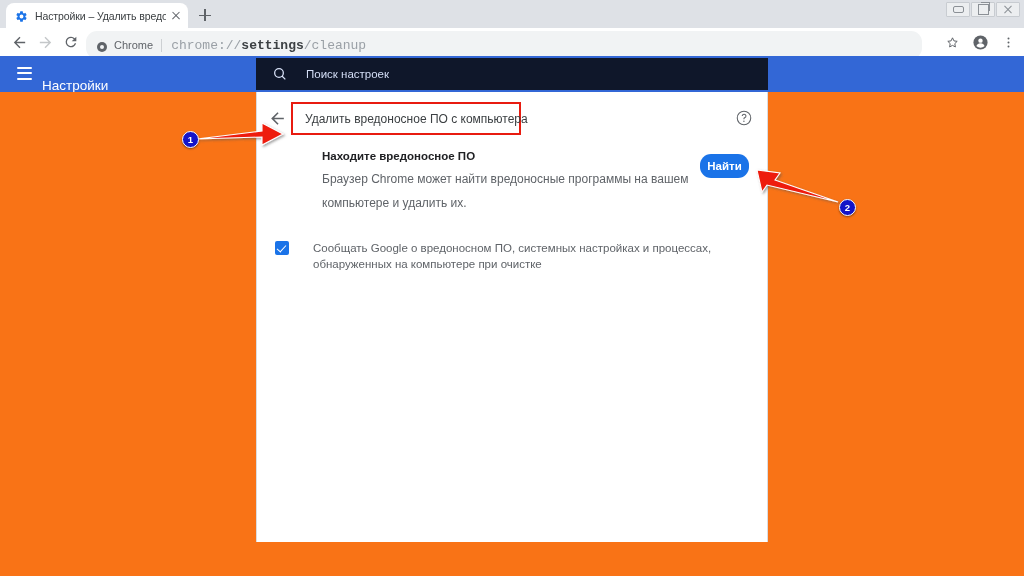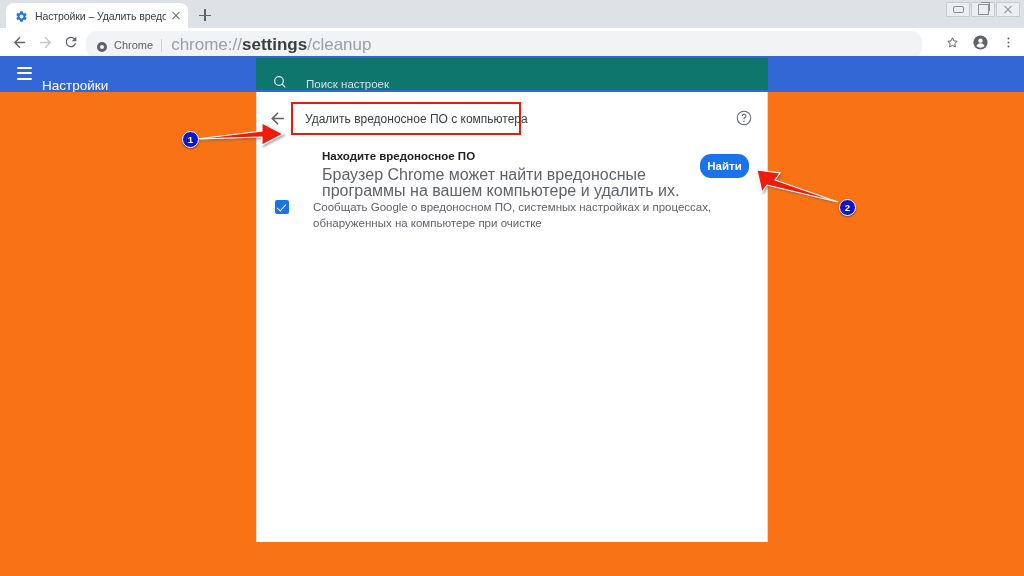--- a/index.html
+++ b/index.html
@@ -145,23 +145,24 @@
     font-size: 11px;
     color: #5f6368;
     margin-right: 8px;
   }
   .omni-sep {
     width: 1px; height: 13px;
     background: #cdd0d3;
     margin-right: 9px;
   }
   .omni-url {
-    font-size: 17px;
+    font-size: 13px;
     color: #9aa0a6;
     white-space: nowrap;
+    font-family: Liberation Mono, monospace;
   }
   .omni-url b { color: #3c4043; font-weight: 700; }
   .tb-right {
     position: absolute;
     right: 2px; top: 1px;
     display: flex;
     align-items: center;
     height: 26px;
   }
   .tb-right .nav-ico { width: 28px; flex: 0 0 28px; }
@@ -190,23 +191,23 @@
     left: 42px; top: 12px;
     height: 36px;
     line-height: 36px;
     color: #ffffff;
     font-size: 13.5px;
   }
   .search-box {
     position: absolute;
     left: 256px; top: 58px;
     width: 512px; height: 32px;
-    background: #0f766e;
-    display: flex;
-    align-items: flex-end;
+    background: #0f172a;
+    display: flex;
+    align-items: center;
   }
   .search-ico {
     width: 16px; height: 16px;
     margin-left: 16px;
     flex: 0 0 16px;
     color: #d9e2f8;
   }
   .search-ph {
     margin-left: 18px;
     font-size: 11.5px;
@@ -279,23 +280,23 @@
   }
   .row-text { flex: 1 1 auto; max-width: 382px; }
   .row-head {
     font-size: 11.5px;
     color: #202124;
     font-weight: 700;
     line-height: 16px;
     margin-bottom: 3px;
   }
   .row-sub {
-    font-size: 16px;
-    color: #5f6368;
-    line-height: 16px;
+    font-size: 12px;
+    color: #5f6368;
+    line-height: 24px;
   }
   .find-btn {
     position: absolute;
     right: 18px; top: 6px;
     width: 49px; height: 24px;
     background: #1a73e8;
     border-radius: 11px;
     color: #ffffff;
     font-size: 11.5px;
     font-weight: 700;
@@ -303,20 +304,21 @@
     align-items: center;
     justify-content: center;
     border: none;
     font-family: "Liberation Sans", sans-serif;
     cursor: pointer;
     padding: 0;
   }
 
   .row-check {
     position: relative;
+    margin-top: 25px;
     padding: 0 16px 0 18px;
     display: flex;
     align-items: flex-start;
   }
   .checkbox {
     width: 14px; height: 14px;
     flex: 0 0 14px;
     background: #1a73e8;
     border-radius: 2px;
     position: relative;

